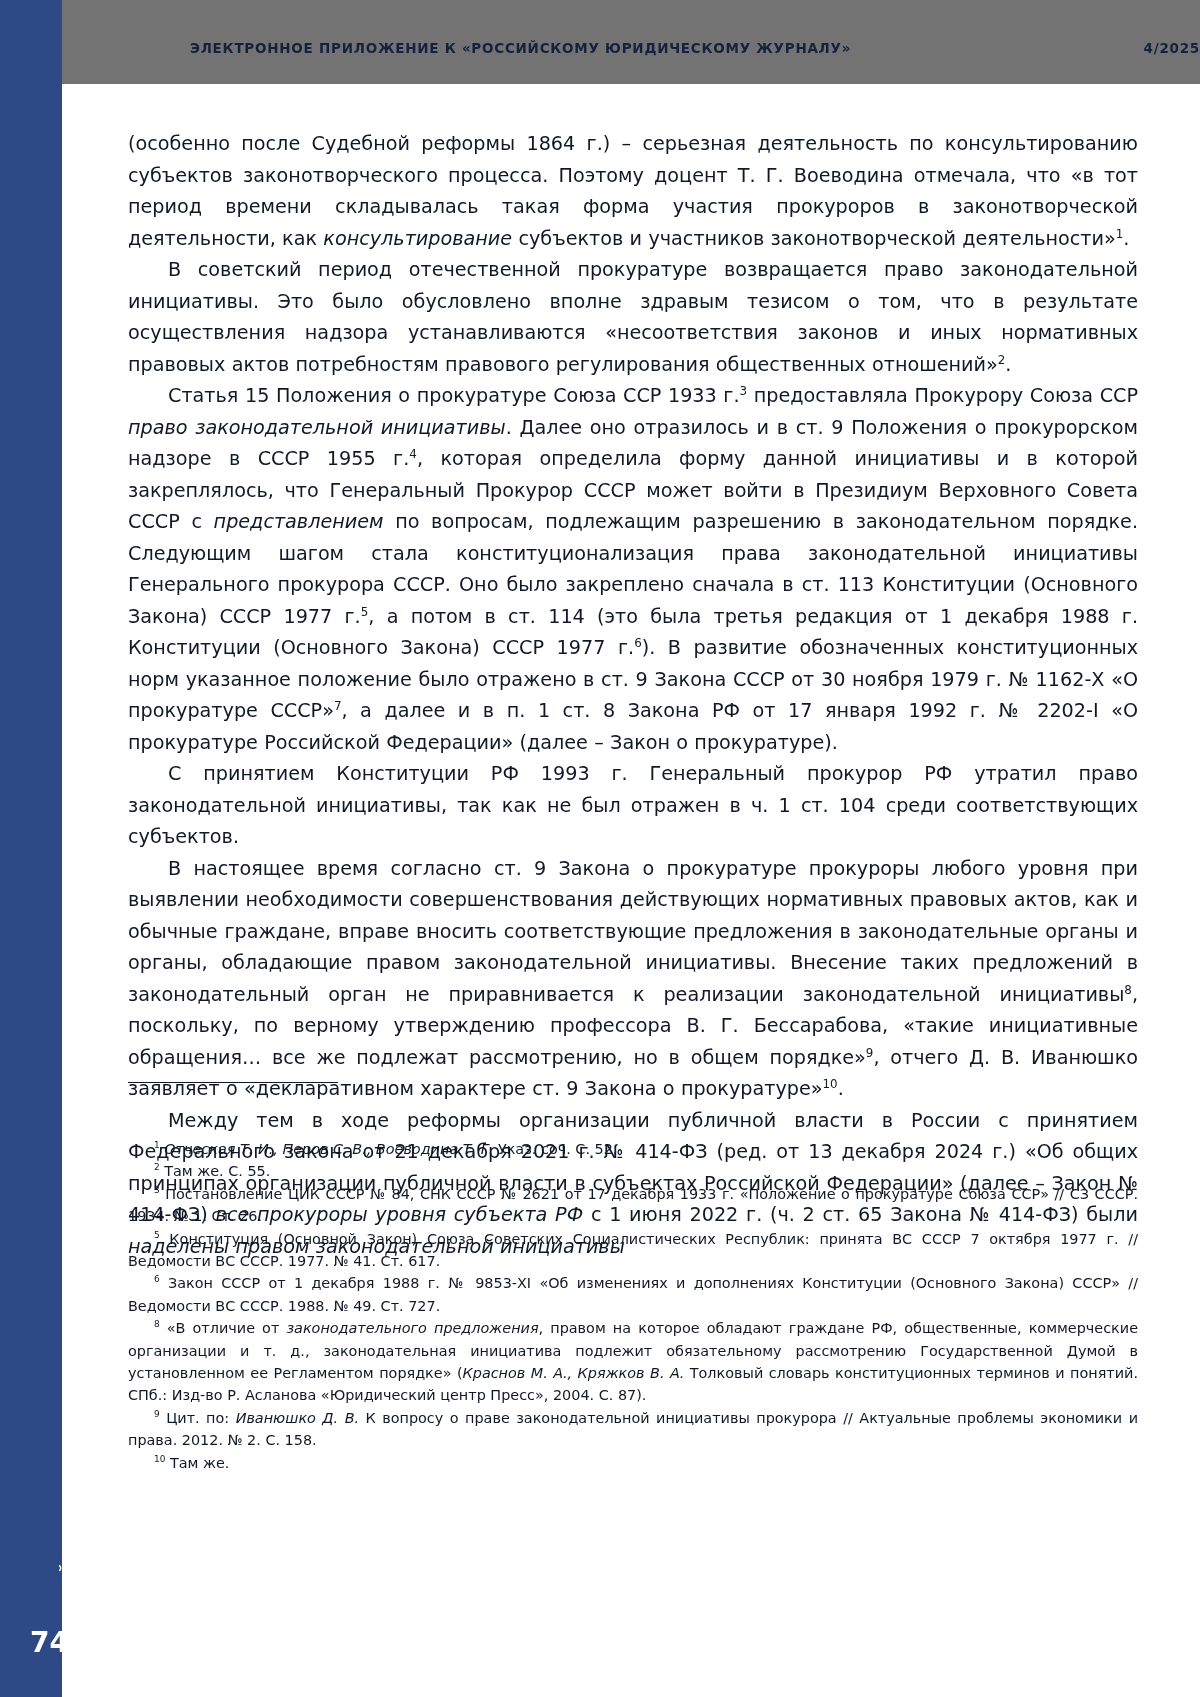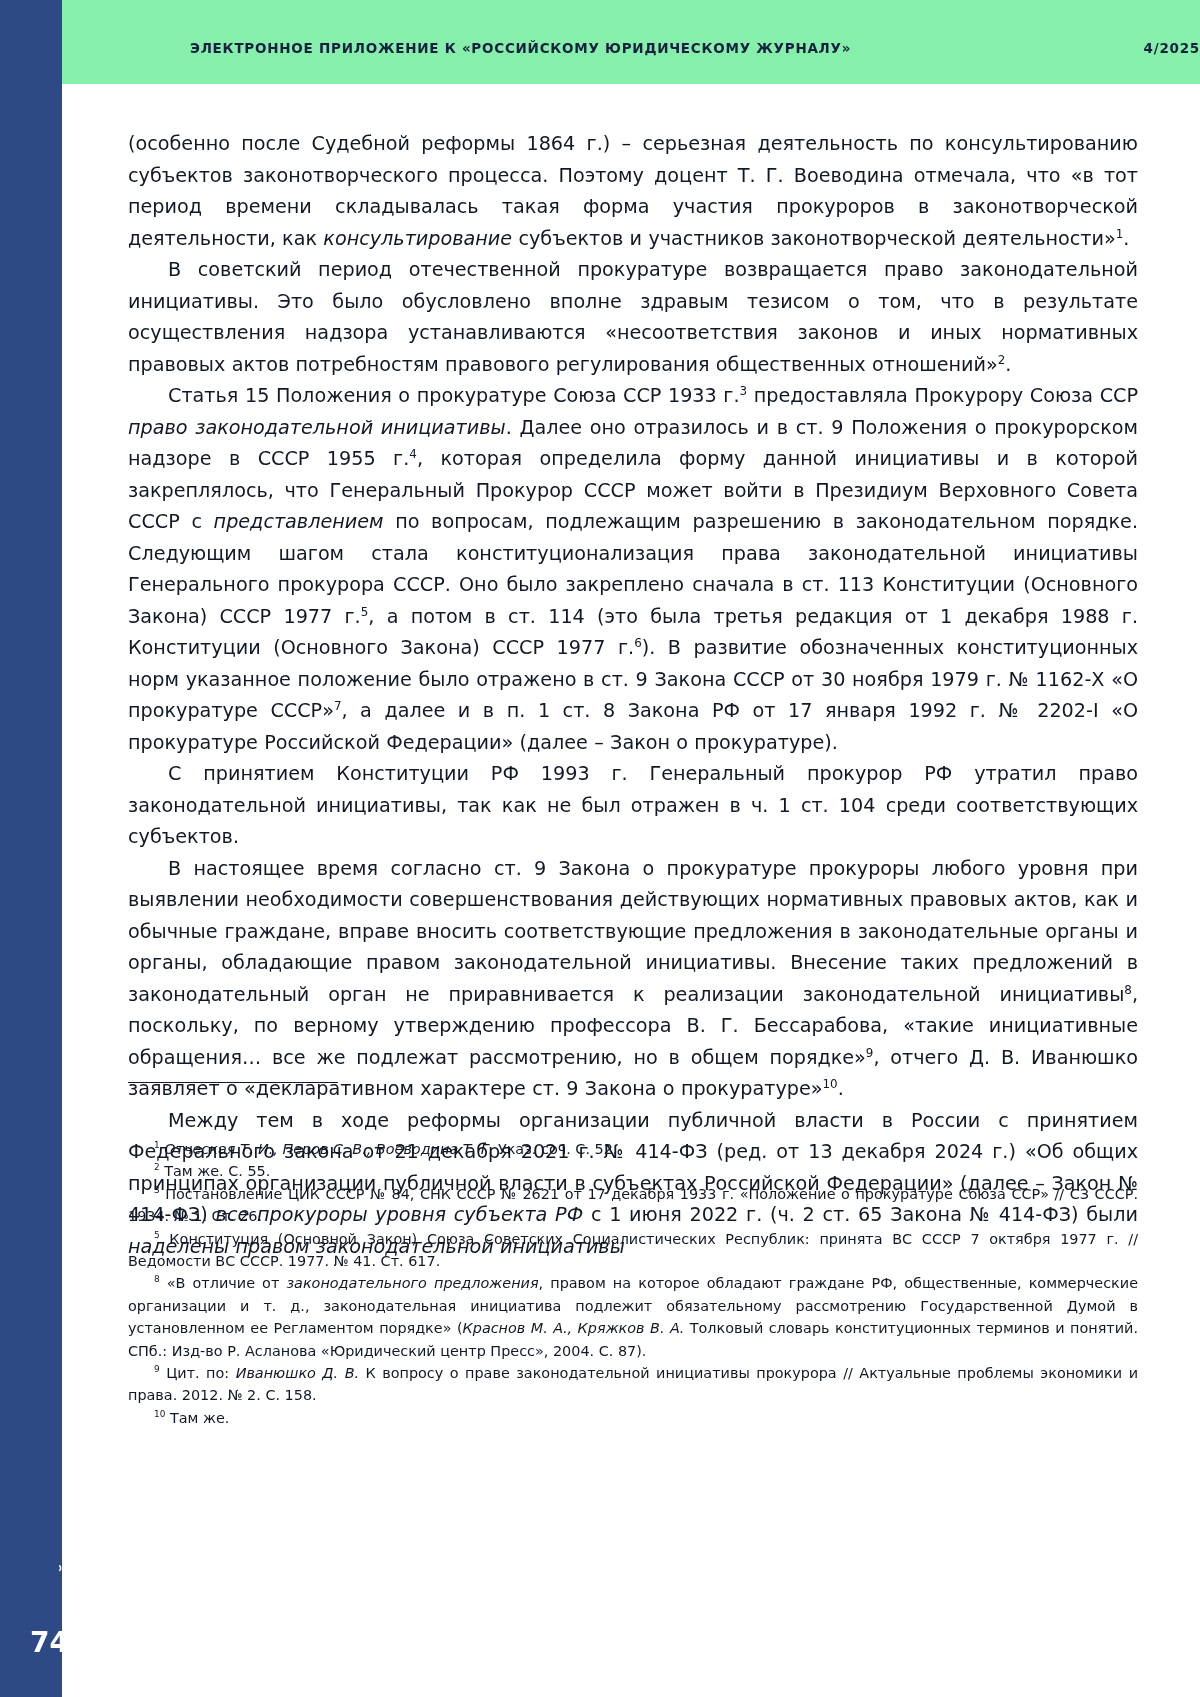--- a/index.html
+++ b/index.html
@@ -43,21 +43,21 @@
     text-align: left;
     white-space: nowrap;
   }
   
   .header-band {
     position: absolute;
     left: 62px;
     top: 0;
     width: 1138px;
     height: 84px;
-    background: #86efac;
+    background: #737373;
   }
   .header-inner {
     position: absolute;
     left: 128px;
     top: 40px;
     width: 1010px;
     display: flex;
     justify-content: space-between;
     align-items: baseline;
   }
@@ -160,18 +160,19 @@
     <p class="body-par">Между тем в ходе реформы организации публичной власти в России с принятием Федерального закона от 21 декабря 2021 г. № 414-ФЗ (ред. от 13 декабря 2024 г.) «Об общих принципах организации публичной власти в субъектах Российской Федерации» (далее – Закон № 414-ФЗ) <em>все прокуроры уровня субъекта РФ</em> с 1 июня 2022 г. (ч. 2 ст. 65 Закона № 414-ФЗ) были <em>наделены правом законодательной инициативы</em></p>
   </div>
 
   <div class="fn-rule"></div>
 
   <div class="footnotes">
     <p class="fn"><sup>1</sup> <em>Отческая Т. И., Перов С. В., Воеводина Т. Г.</em> Указ. соч. С. 52.</p>
     <p class="fn"><sup>2</sup> Там же. С. 55.</p>
     <p class="fn"><sup>3</sup> Постановление ЦИК СССР № 84, СНК СССР № 2621 от 17 декабря 1933 г. «Положение о прокуратуре Союза ССР» // СЗ СССР. 1934. № 1. Ст. 26.</p>
     <p class="fn"><sup>5</sup> Конституция (Основной Закон) Союза Советских Социалистических Республик: принята ВС СССР 7 октября 1977 г. // Ведомости ВС СССР. 1977. № 41. Ст. 617.</p>
+    <p class="fn"><sup>6</sup> Закон СССР от 1 декабря 1988 г. № 9853-XI «Об изменениях и дополнениях Конституции (Основного Закона) СССР» // Ведомости ВС СССР. 1988. № 49. Ст. 727.</p>
     <p class="fn"><sup>8</sup> «В отличие от <em>законодательного предложения</em>, правом на которое обладают граждане РФ, общественные, коммерческие организации и т. д., законодательная инициатива подлежит обязательному рассмотрению Государственной Думой в установленном ее Регламентом порядке» (<em>Краснов М. А., Кряжков В. А.</em> Толковый словарь конституционных терминов и понятий. СПб.: Изд-во Р. Асланова «Юридический центр Пресс», 2004. С. 87).</p>
     <p class="fn"><sup>9</sup> Цит. по: <em>Иванюшко Д. В.</em> К вопросу о праве законодательной инициативы прокурора // Актуальные проблемы экономики и права. 2012. № 2. С. 158.</p>
     <p class="fn"><sup>10</sup> Там же.</p>
   </div>
 
 </div>
 
 </body></html>

